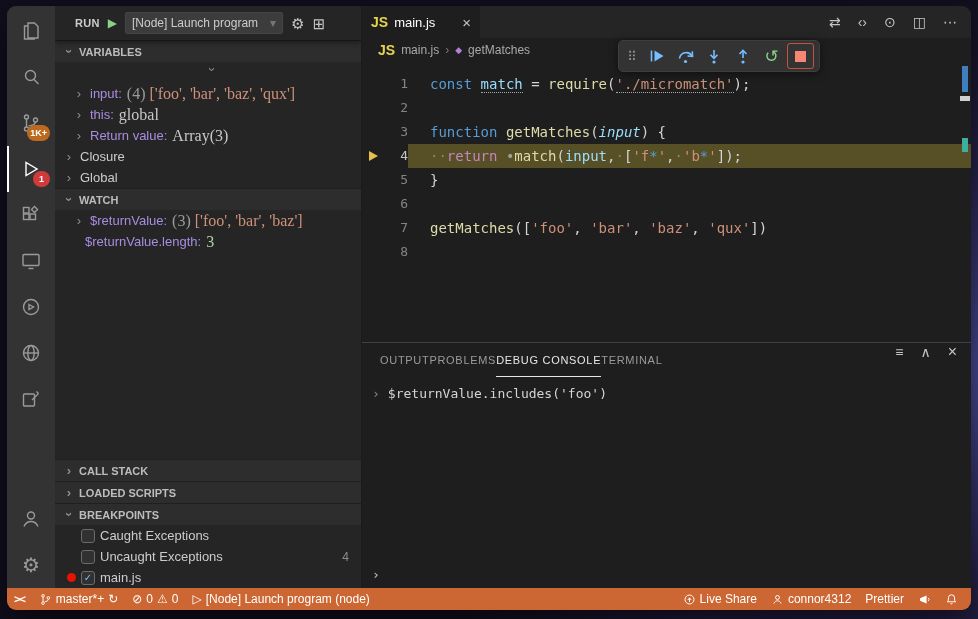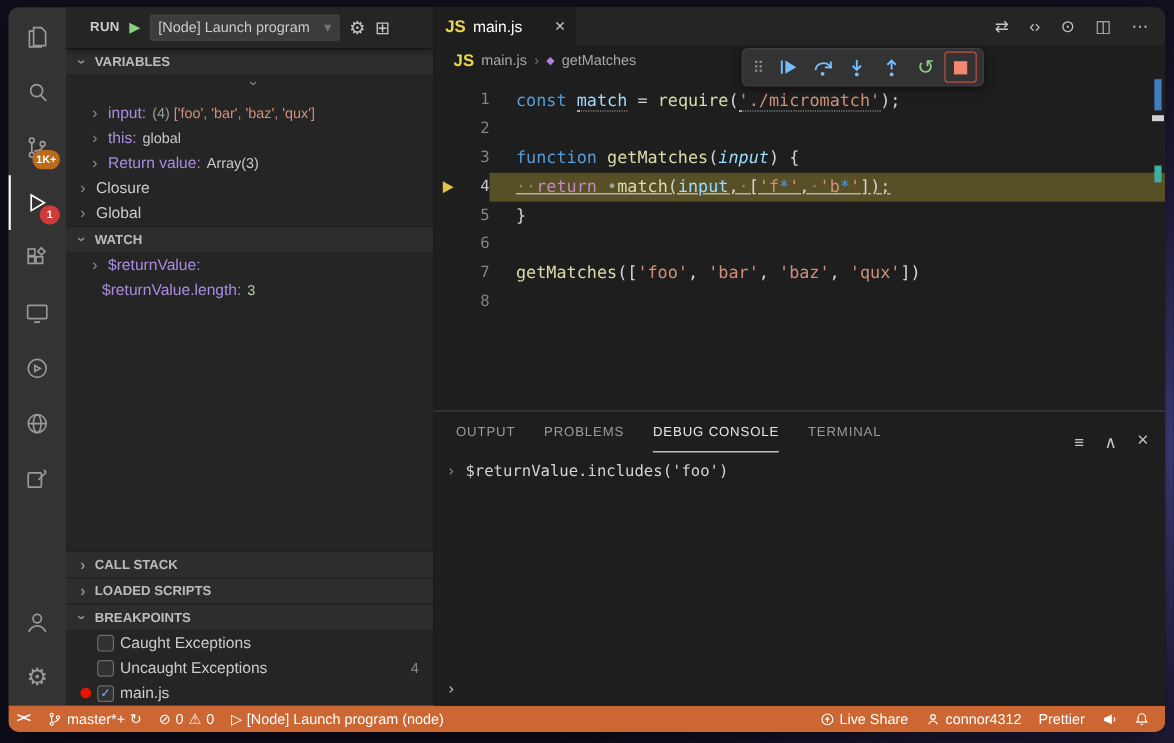--- a/index.html
+++ b/index.html
@@ -45,21 +45,21 @@
   .play-green { color: #89d185; font-size: 12px; }
   .config-select { width: 158px; height: 22px; background: #3c3c3c; border: 1px solid #454545; border-radius: 2px;
     display: flex; align-items: center; justify-content: space-between; padding: 0 6px; font-size: 12px; color: #cccccc; white-space: nowrap; overflow: hidden; }
   .mini-icon { color: #c5c5c5; font-size: 15px; line-height: 1; }
   .sec-h { flex: 0 0 22px; display: flex; align-items: center; gap: 4px; padding: 0 8px; font-size: 11px; font-weight: 700; color: #bcbcbc; background: #2d2d2e; border-top: 1px solid #1f1f20; }
   .twisty { color: #8f8f8f; font-size: 13px; width: 12px; display: inline-flex; justify-content: center; }
   .twisty.open { transform: rotate(90deg); }
   .row { flex: 0 0 21px; display: flex; align-items: center; gap: 5px; padding-left: 18px; white-space: nowrap; overflow: hidden; font-size: 13px; }
   .scope-name { font-weight: 700; color: #cccccc; }
   .var-name { color: #a98ce0; }
-  .var-val { font-family: Liberation Sans, sans-serif; font-size: 12px; }
+  .var-val { font-family: Liberation Serif, serif; font-size: 16px; }
   .val-prefix { color: #9b9b9b; }
   .val-str { color: #ce9178; }
   .val-plain { color: #c8c8c8; }
   .val-num { color: #b5cea8; }
   .count-label { margin-left: auto; margin-right: 12px; color: #8c8c8c; font-size: 12px; }
   .cb { width: 14px; height: 14px; border: 1px solid #6b6b6b; border-radius: 3px; background: #313131; display: inline-flex; align-items: center; justify-content: center; font-size: 10px; color: #75beff; flex: 0 0 auto; }
   .bp-dot { width: 9px; height: 9px; border-radius: 50%; background: #e51400; flex: 0 0 auto; }
   .side-spacer { flex: 1; }
 
   
@@ -73,21 +73,21 @@
   .crumb-sep { color: #767676; }
   .symbol-icon { color: #b180d7; font-size: 9px; }
 
   .code { flex: 1; position: relative; overflow: hidden; padding-top: 10px;
     font-family: "DejaVu Sans Mono", "Liberation Mono", monospace; font-size: 14px; line-height: 24px; }
   .cline { display: flex; height: 24px; }
   .glyph { width: 22px; display: flex; align-items: center; justify-content: center; flex: 0 0 auto; }
   .lnum { width: 24px; text-align: right; color: #858585; font-size: 13px; flex: 0 0 auto; }
   .lnum.cur { color: #c6c6c6; }
   .ltext { flex: 1; padding-left: 22px; white-space: pre; }
-  .ltext.current { background: rgba(222,196,58,.30); text-decoration: underline; }
+  .ltext.current { background: rgba(222,196,58,.30); }
   .dbg-arrow { width: 0; height: 0; border-top: 5px solid transparent; border-bottom: 5px solid transparent; border-left: 9px solid #e7c04a; }
   .tk.kw { color: #569cd6; } .tk.kw2 { color: #c586c0; } .tk.fn { color: #dcdcaa; }
   .tk.var { color: #9cdcfe; } .tk.param { color: #9cdcfe; font-style: italic; }
   .tk.str { color: #ce9178; } .tk.glob { color: #569cd6; } .tk.pl { color: #d4d4d4; }
   .tk.ws { color: #8a8664; } .tk.bpdot { color: #9e9e9e; }
   .tk.und { border-bottom: 1px dotted #a8a8a8; }
   .ruler { position: absolute; right: 0; top: 0; bottom: 0; width: 12px; }
   .rmark { position: absolute; }
 
   
@@ -97,21 +97,21 @@
   .dbtn { width: 27px; height: 26px; display: flex; align-items: center; justify-content: center; border-radius: 3px; }
   .dbtn svg { width: 18px; height: 18px; stroke: currentColor; fill: none; stroke-width: 1.6; }
   .blue { color: #75beff; } .green { color: #89d185; } .red { color: #f48771; }
   .grip { color: #8b8b8b; font-size: 13px; width: 16px; text-align: center; }
   .stop-btn { border: 1px solid #c05246; }
   .stop-square { width: 11px; height: 11px; background: #f48771; }
   .restart-glyph { font-size: 17px; line-height: 1; }
 
   
   .panel { flex: 0 0 246px; border-top: 1px solid #3f3f46; display: flex; flex-direction: column; background: #1e1e1e; position: relative; }
-  .panel-head { flex: 0 0 34px; display: flex; align-items: flex-end; gap: 24px; padding: 0 14px 0 18px; }
+  .panel-head { flex: 0 0 34px; display: flex; align-items: flex-start; padding: 0 14px 0 18px; }
   .ptab { font-size: 11px; letter-spacing: .7px; color: #9b9b9b; height: 100%; display: flex; align-items: center; border-bottom: 1px solid transparent; }
   .ptab.active { color: #e7e7e7; border-bottom-color: #e7e7e7; }
   .panel-actions { margin-left: auto; display: flex; align-items: center; gap: 17px; color: #c5c5c5; font-size: 14px; }
   .console { flex: 1; font-family: "DejaVu Sans Mono", "Liberation Mono", monospace; font-size: 13px; padding: 8px 0 0 10px; position: relative; }
   .console-line { display: flex; gap: 8px; line-height: 17px; color: #d4d4d4; }
   .prompt-ch { color: #8a8a8a; }
   .console-result { color: #569cd6; padding-left: 21px; line-height: 17px; }
   .console-input { position: absolute; left: 10px; bottom: 6px; color: #c5c5c5; }
 
   
@@ -247,20 +247,21 @@
         <span>Global</span>
       </div>
 
       <div class="sec-h">
         <span class="twisty open">›</span>
         <span>WATCH</span>
       </div>
       <div class="row">
         <span class="twisty">›</span>
         <span class="var-name">$returnValue:</span>
+        <span class="var-val"><span class="val-prefix">(3) </span><span class="val-str">['foo', 'bar', 'baz']</span></span>
       </div>
       <div class="row" style="padding-left:30px;">
         <span class="var-name">$returnValue.length:</span>
         <span class="var-val val-num">3</span>
       </div>
 
       <div class="side-spacer"></div>
 
       <div class="sec-h">
         <span class="twisty">›</span>

